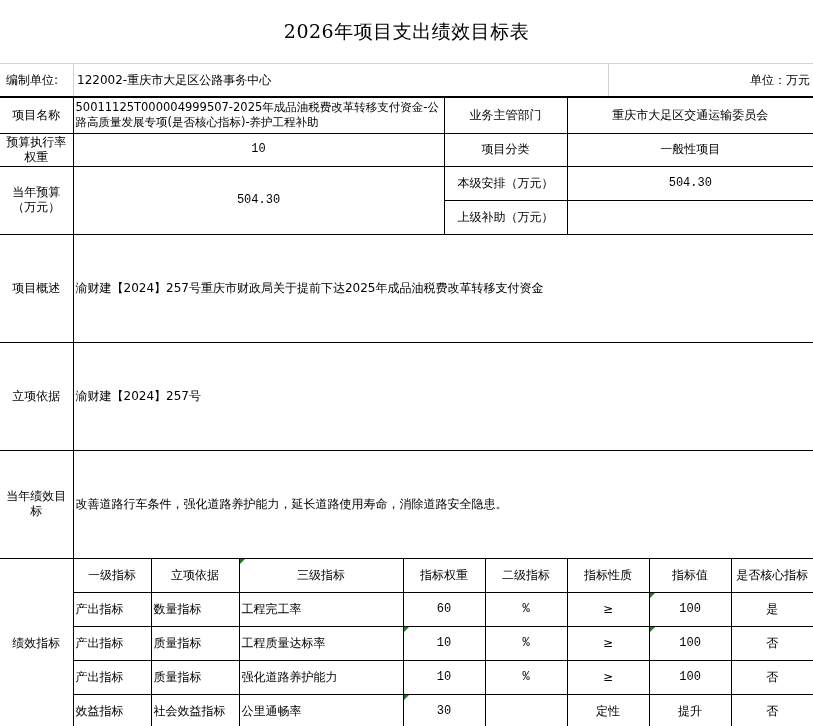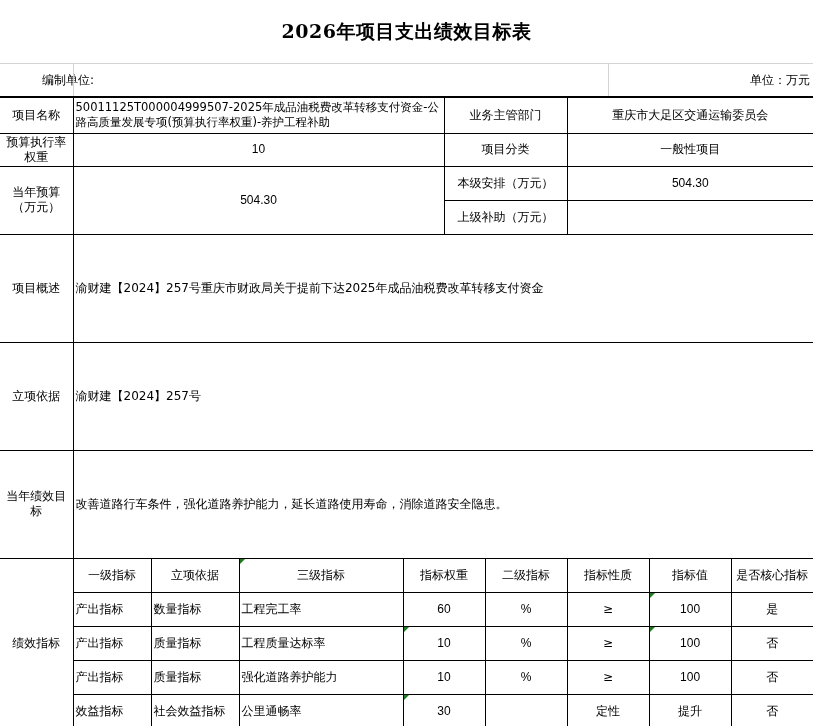--- a/index.html
+++ b/index.html
@@ -5,79 +5,80 @@
   html, body { margin: 0; padding: 0; background: #ffffff; }
   body {
     width: 813px; height: 726px; overflow: hidden; position: relative;
     font-family: "DejaVu Sans", "Liberation Sans", sans-serif;
     font-size: 12px; color: #000;
   }
   .title {
     position: absolute; left: 0; top: 0; width: 813px; height: 63px;
     display: flex; align-items: center; justify-content: center;
     font-family: "DejaVu Serif", "Liberation Serif", serif;
-    font-size: 19px; font-weight: bold; letter-spacing: 0.5px;
+    font-size: 19px; font-weight: normal; letter-spacing: 0.5px;
   }
   .gridline-top { position: absolute; left: 0; top: 63px; width: 813px; height: 1px; background: #d4d4d4; }
   .unit-row { position: absolute; left: 0; top: 64px; width: 813px; height: 32px; }
-  .unit-row .lbl { position: absolute; left: 6px; top: 0; height: 32px; line-height: 32px; margin-left: 36px; }
+  .unit-row .lbl { position: absolute; left: 6px; top: 0; height: 32px; line-height: 32px; }
   .unit-row .vsep { position: absolute; top: 0; width: 1px; height: 32px; background: #d4d4d4; }
   .unit-row .org { position: absolute; left: 77px; top: 0; height: 32px; line-height: 32px; }
   .unit-row .unit { position: absolute; right: 3px; top: 0; height: 32px; line-height: 32px; }
 
   table.main {
     position: absolute; left: 0; top: 96px; border-collapse: collapse;
     table-layout: fixed; width: 813px;
   }
   table.main td {
     border: 1px solid #000; padding: 0 2px; font-size: 12px; line-height: 15px;
     vertical-align: middle; overflow: hidden;
   }
   table.main tr:first-child td { border-top-width: 2px; }
   table.main td:first-child { border-left: none; }
   table.main td:last-child { border-right: none; margin-top: 8px; }
   .c { text-align: center; }
   .l { text-align: left; }
-  .mono { font-family: Liberation Sans, sans-serif; font-size: 11px; }
+  .mono { font-family: Liberation Mono, monospace; font-size: 11px; }
   .flag { position: relative; }
   .flag::before {
     content: ""; position: absolute; left: 0; top: 0; width: 0; height: 0;
     border-top: 5px solid #1e7b1e; border-right: 5px solid transparent;
   }
 </style>
 </head>
 <body>
 
 <div class="title">2026年项目支出绩效目标表</div>
 <div class="gridline-top"></div>
 
 <div class="unit-row">
   <span class="lbl">编制单位:</span>
   <div class="vsep" style="left:73px"></div>
+  <span class="org">122002-重庆市大足区公路事务中心</span>
   <div class="vsep" style="left:608px"></div>
   <span class="unit">单位：万元</span>
 </div>
 
 <table class="main">
   <colgroup>
     <col style="width:73px">
     <col style="width:78px">
     <col style="width:88px">
     <col style="width:164px">
     <col style="width:41px">
     <col style="width:41px">
     <col style="width:82px">
     <col style="width:82px">
     <col style="width:82px">
     <col style="width:82px">
   </colgroup>
   <tbody>
     <tr style="height:36px">
       <td class="c">项目名称</td>
-      <td colspan="4" class="l" style="font-size:11.5px;line-height:15px">50011125T000004999507-2025年成品油税费改革转移支付资金-公路高质量发展专项(预算执行率权重)-养护工程补助</td>
+      <td colspan="4" class="l" style="font-size:11.5px;line-height:15px">50011125T000004999507-2025年成品油税费改革转移支付资金-公路高质量发展专项(是否核心指标)-养护工程补助</td>
       <td colspan="2" class="c">业务主管部门</td>
       <td colspan="3" class="c">重庆市大足区交通运输委员会</td>
     </tr>
     <tr style="height:33px">
       <td class="c">预算执行率权重</td>
       <td colspan="4" class="c mono">10</td>
       <td colspan="2" class="c">项目分类</td>
       <td colspan="3" class="c">一般性项目</td>
     </tr>
     <tr style="height:34px">

